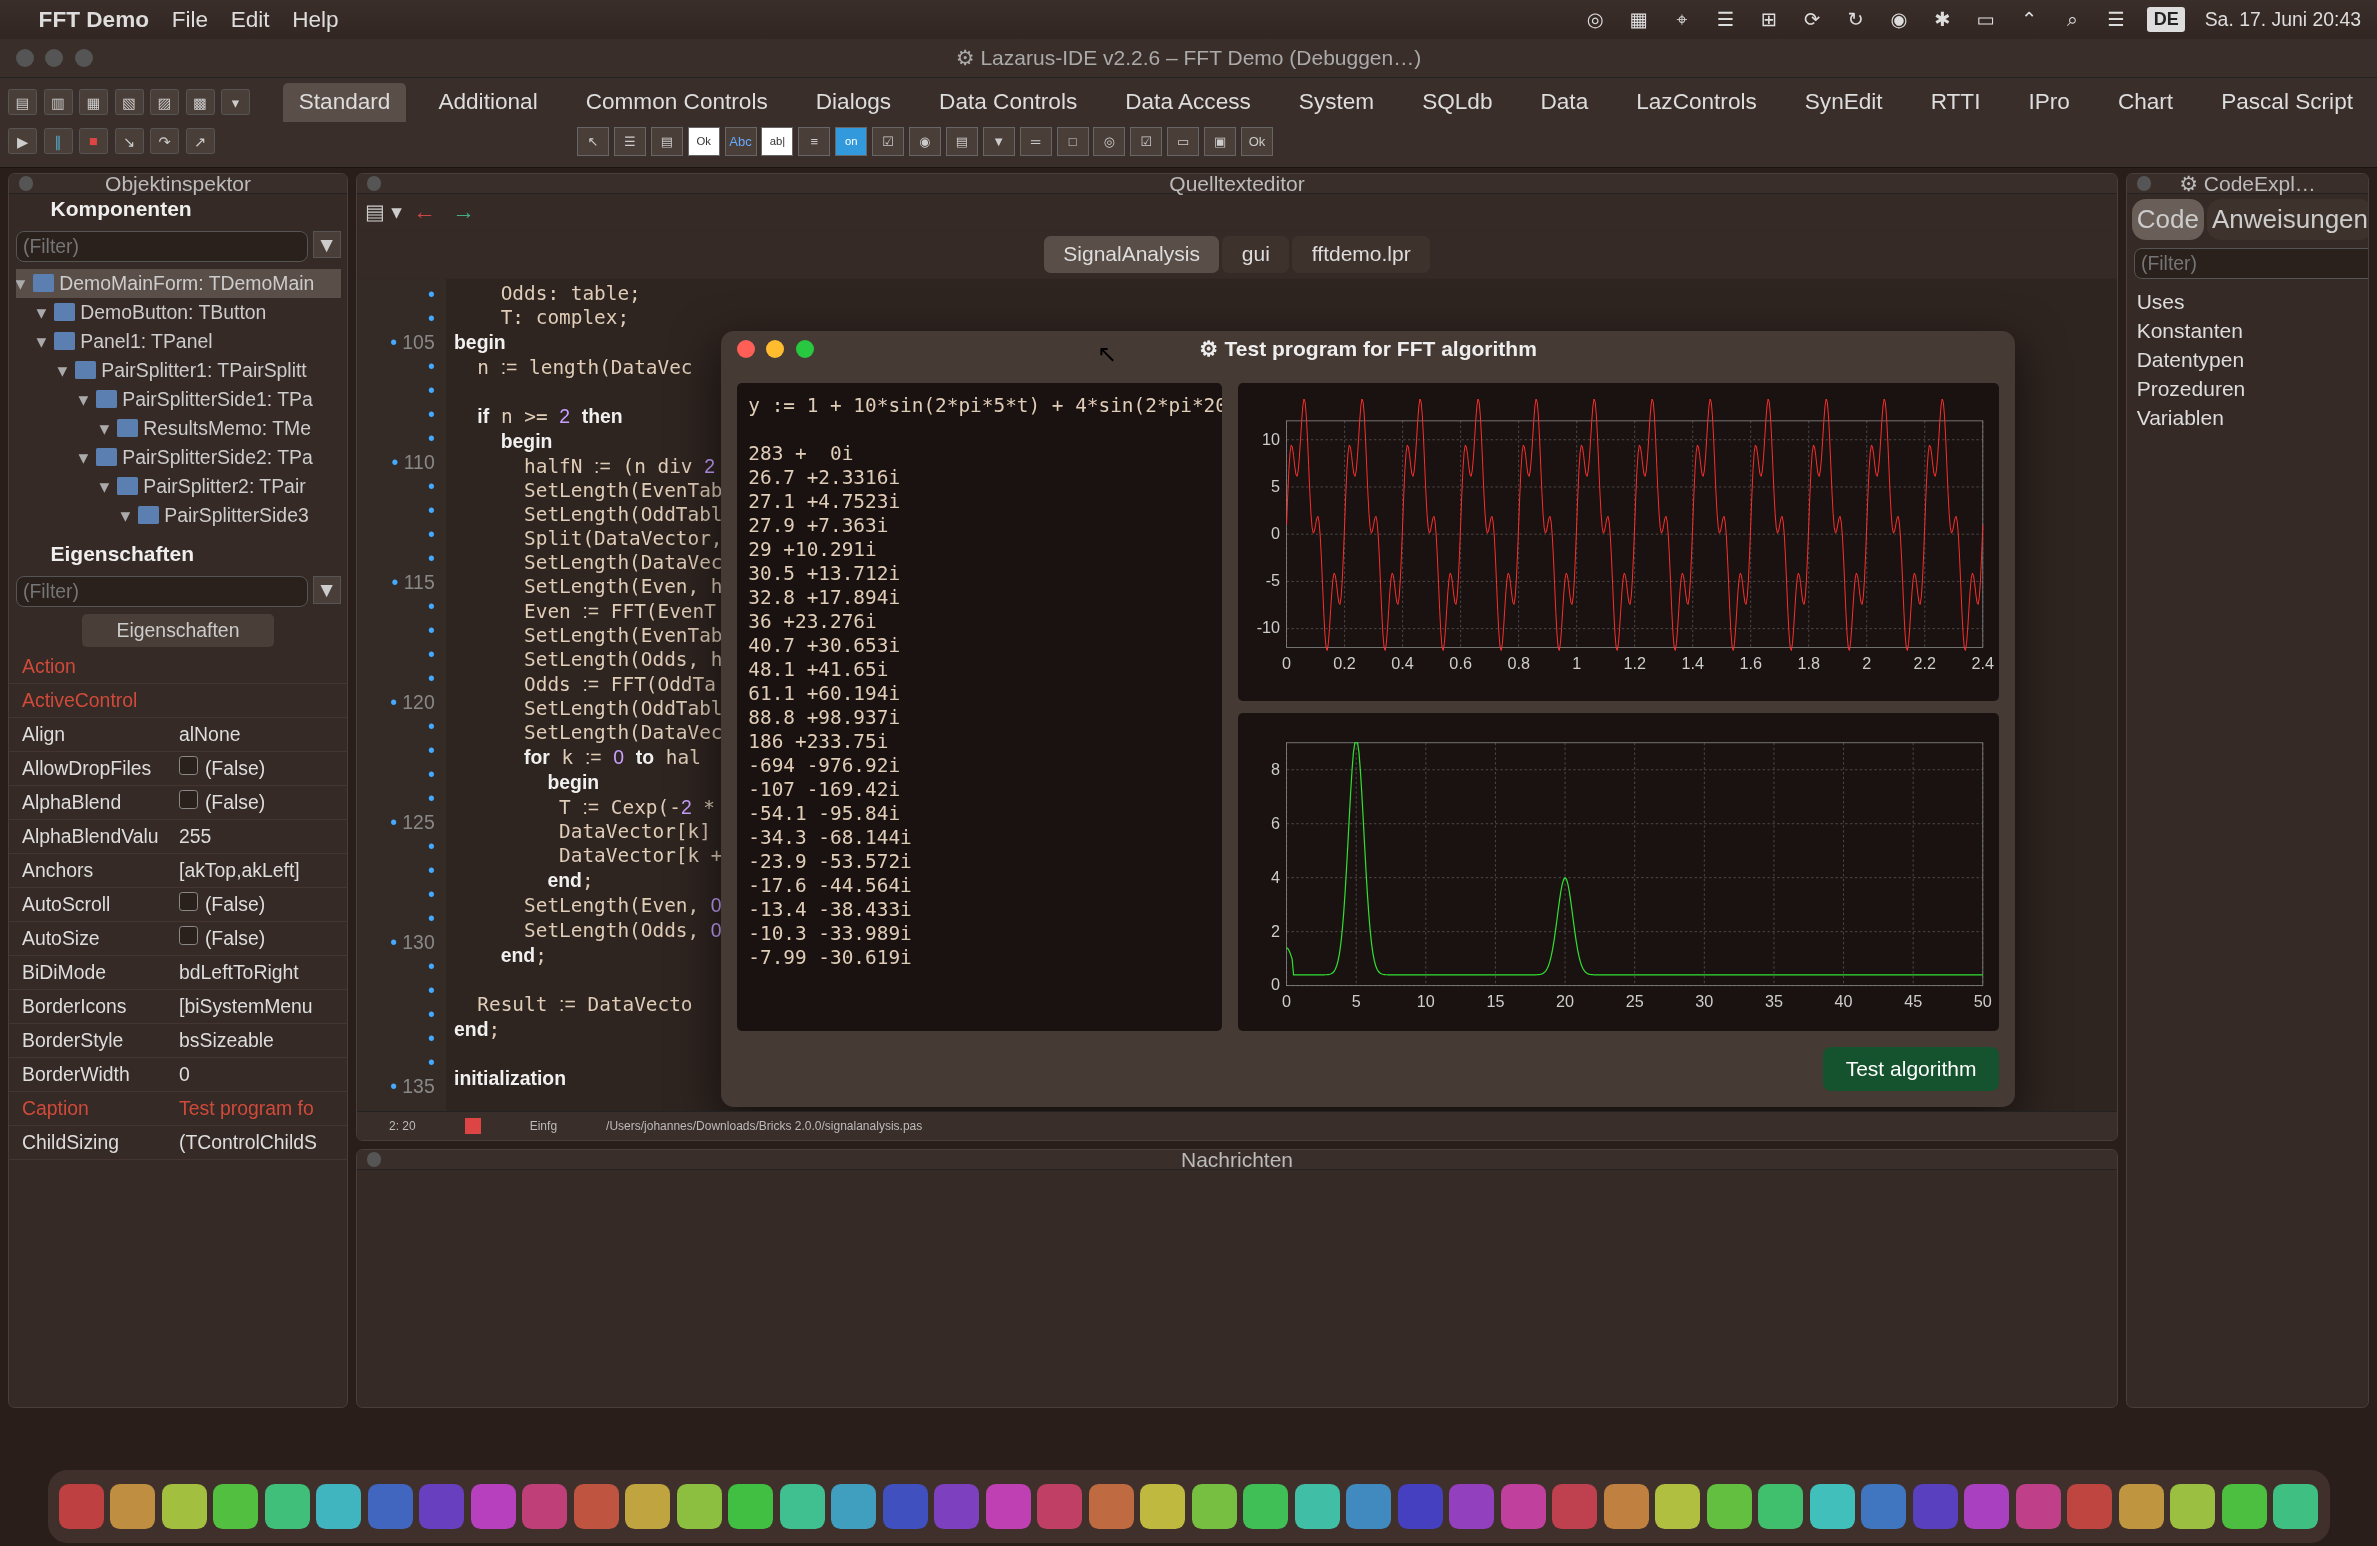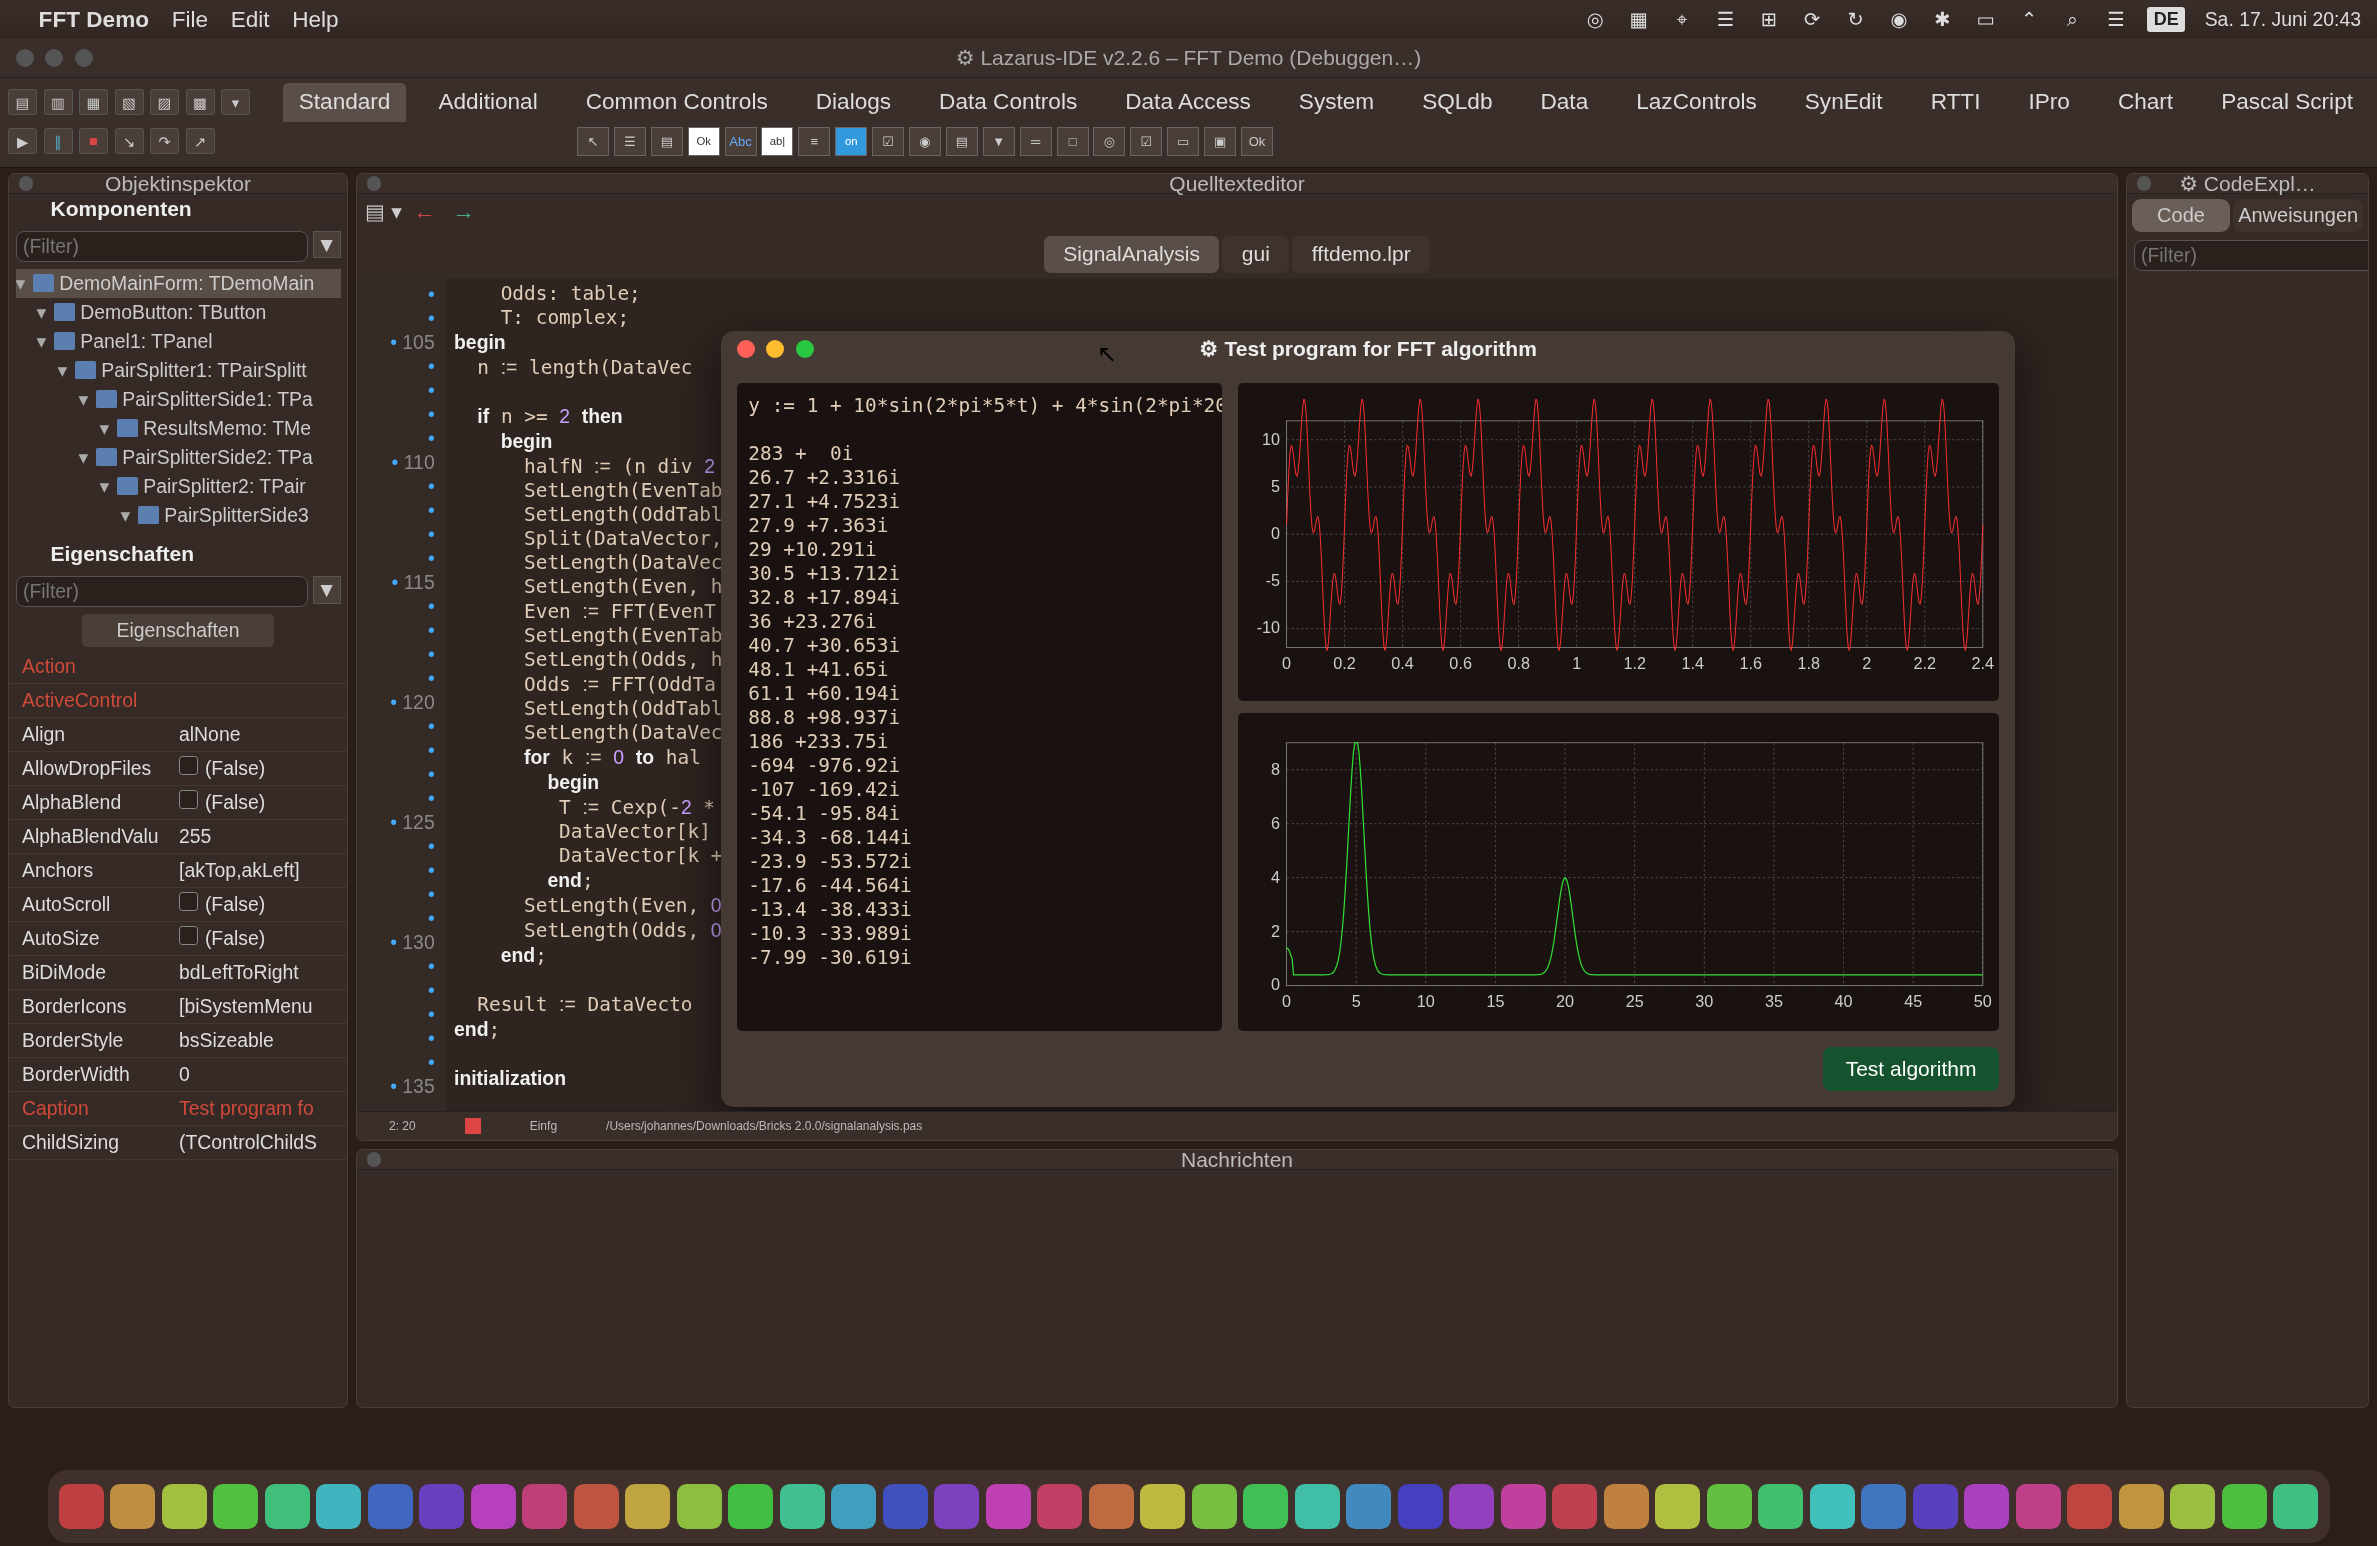--- a/index.html
+++ b/index.html
@@ -55,21 +55,21 @@
 .gutter .ln { height:24px; }
 .gutter .ln .bp { color:#4af; }
 .code-body { flex:1; padding:3.2px 8px; font-family:Menlo,monospace; font-size:19.4px; line-height:24px; white-space:pre; color:#e0cdb8; }
 .kw { color:#f0f0f0; font-weight:600; }
 .num { color:#c8a0ff; }
 .op { color:#e0cdb8; }
 .statusbar { height:29px; background:#3a2e2a; display:flex; align-items:center; padding:0 32px; font-size:12px; color:#bbb; gap:49px; border-top:0.8px solid #222; }
 .messages-panel { height:259px; }
 .right-col { width:243px; }
 .ce-tabs { display:flex; gap:3.2px; padding:4.9px; }
-.ce-tabs .ct { flex:1; padding:4.9px; background:#3e322d; text-align:center; border-radius:9px; font-size:20px; }
+.ce-tabs .ct { flex:1; padding:4.9px; background:#3e322d; text-align:left; border-radius:14px; font-size:26px; }
 .ce-tabs .ct.active { background:#6a5e58; }
 .ce-list { padding:4.9px 9.7px; font-size:21px; line-height:29px; color:#ddd; }
 .test-window { position:absolute; left:364px; top:52px; width:1294px; height:776px; background:#463a34; border-radius:13px; box-shadow:0 16px 49px rgba(0,0,0,0.6); display:flex; flex-direction:column; overflow:hidden; }
 .tw-title { height:36px; display:flex; align-items:center; justify-content:center; color:#eee; font-size:21px; font-weight:600; position:relative; }
 .tw-traffic { position:absolute; left:16px; display:flex; gap:11.3px; }
 .tw-traffic .r { width:18px; height:18px; border-radius:50%; background:#ff5f57; }
 .tw-traffic .y { width:18px; height:18px; border-radius:50%; background:#febc2e; }
 .tw-traffic .g { width:18px; height:18px; border-radius:50%; background:#28c840; }
 .tw-body { flex:1; display:flex; flex-direction:column; padding:16px; gap:11.3px; }
 .tw-split { flex:1; display:flex; gap:16px; }
@@ -549,20 +549,27 @@
         <span>⚙ CodeExpl…</span>
       </div>
     <div class="ce-tabs" id="ce-tabs">
         <div class="ct active">Code</div>
         <div class="ct">Anweisungen</div>
       </div>
     <div class="filter-row">
       <input class="filter-input" placeholder="(Filter)" style="">
 
     </div>
+    <div class="ce-list" id="ce-list">
+        <div>Uses</div>
+        <div>Konstanten</div>
+        <div>Datentypen</div>
+        <div>Prozeduren</div>
+        <div>Variablen</div>
+      </div>
   </div>
 
 </div>
 
 <div class="dock" id="dock">
     <div class="app" style="background: rgb(191, 64, 64);"></div>
     <div class="app" style="background: rgb(191, 142, 64);"></div>
     <div class="app" style="background: rgb(162, 191, 64);"></div>
     <div class="app" style="background: rgb(83, 191, 64);"></div>
     <div class="app" style="background: rgb(64, 191, 123);"></div>

